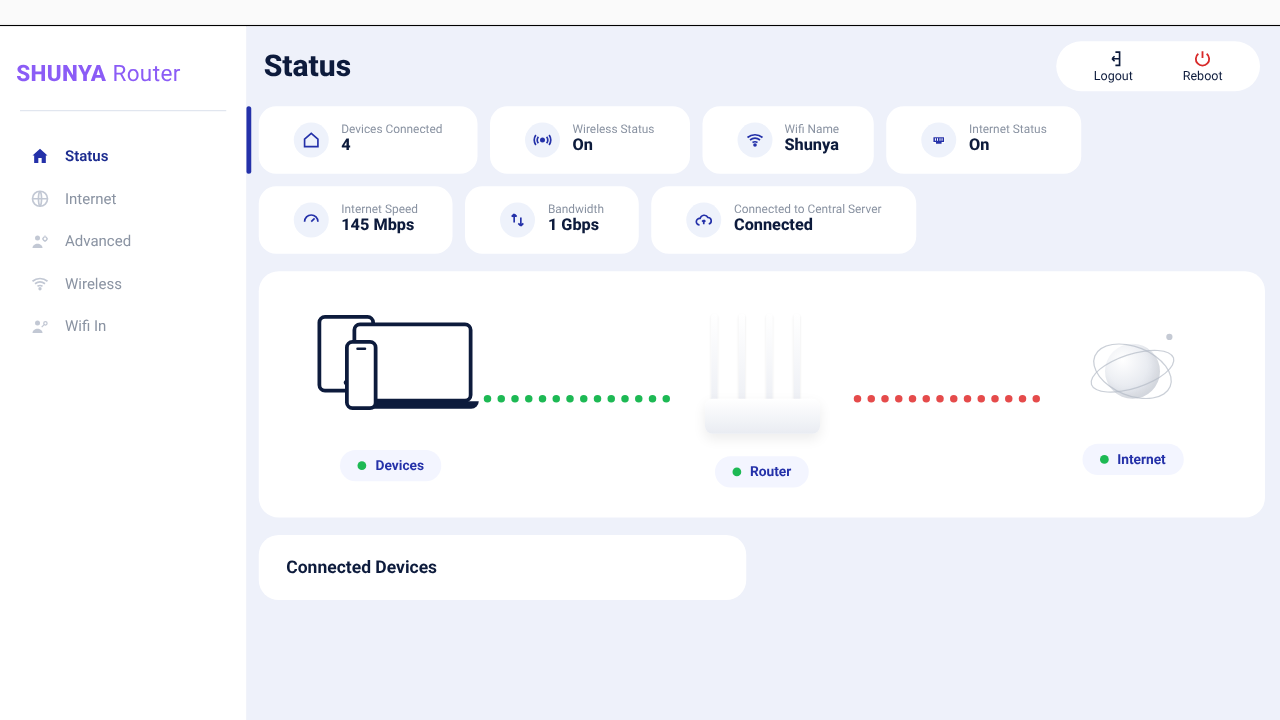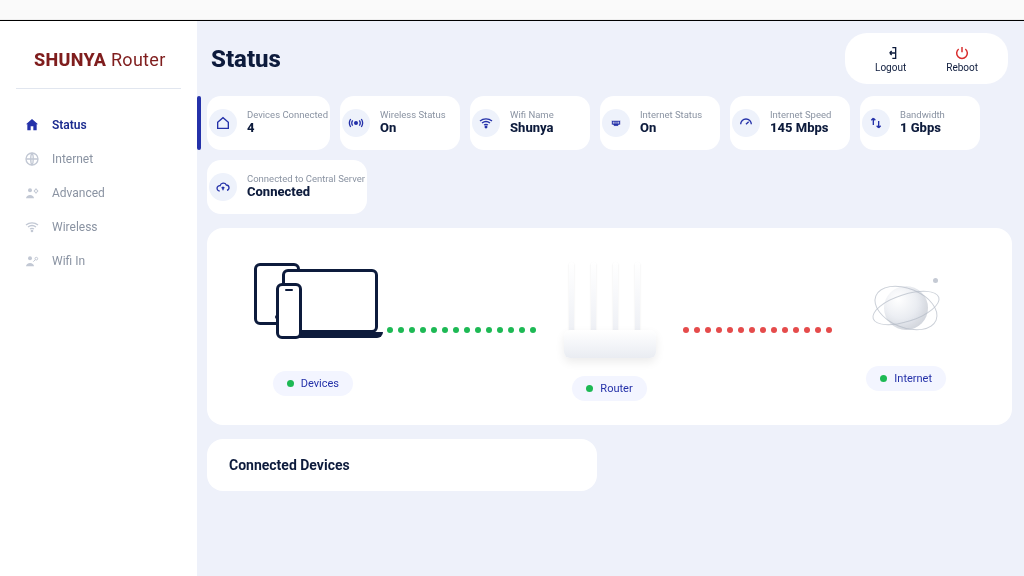--- a/index.html
+++ b/index.html
@@ -1,50 +1,50 @@
 <!DOCTYPE html>
 <html><head>
 <meta charset="utf-8">
 <style>
   * { box-sizing: border-box; margin: 0; padding: 0; }
   html, body { width: 1024px; height: 576px; font-family: -apple-system, BlinkMacSystemFont, "Segoe UI", Roboto, Arial, sans-serif; background: #f6f6f6; }
   .topbar { height: 20px; background: #fafafa; border-bottom: 1px solid #eee; }
   .divider-line { height: 1px; background: #000; }
   .app { display: flex; height: 555px; }
   .sidebar { width: 197px; background: #fff; display: flex; flex-direction: column; }
-  .brand { padding: 28px 16px 18px 34px; font-size: 18px; letter-spacing: .3px; color: #7f1d1d; }
+  .brand { padding: 28px 16px 18px 13px; font-size: 18px; letter-spacing: .3px; color: #8b5cf6; }
   .brand .bold { font-weight: 800; }
   .brand .light { font-weight: 400; }
   .brand-underline { height: 1px; margin: 0 16px 16px 16px; background: #e1e6ef; }
   .nav { display: flex; flex-direction: column; gap: 2px; padding: 4px 0; }
   .nav-item { display: flex; align-items: center; gap: 12px; padding: 8px 24px; font-size: 12px; color: #8a93a2; cursor: pointer; }
   .nav-item.active { color: #1b2b8f; font-weight: 600; }
   .nav-item .ic { width: 16px; height: 16px; display: inline-flex; align-items: center; justify-content: center; }
   .nav-item .ic svg { width: 16px; height: 16px; }
   .main { flex: 1; background: #eef1fa; padding: 12px 12px 0 10px; position: relative; overflow: hidden; }
   .header-row { display: flex; align-items: center; justify-content: space-between; margin-bottom: 12px; padding: 0 4px; }
   .page-title { font-size: 24px; font-weight: 800; color: #0d1b3c; }
-  .header-actions { background: #fff; border-radius: 22px; height: 51px; display: flex; align-items: center; gap: 40px; padding: 0 30px; }
+  .header-actions { background: #fff; border-radius: 22px; height: 40px; display: flex; align-items: center; gap: 40px; padding: 0 30px; }
   .hact { display: flex; flex-direction: column; align-items: center; gap: 1px; font-size: 10px; color: #0d1b3c; cursor: pointer; }
   .hact svg { width: 16px; height: 16px; }
   .hact.reboot svg { stroke: #d82b2b; }
   .cards-wrap { position: relative; }
   .active-bar { position: absolute; left: -10px; top: 0; width: 4px; height: 54px; background: #2431a9; border-radius: 2px; }
   .cards { display: flex; flex-wrap: wrap; gap: 10px; }
-  .card { background: #fff; border-radius: 14px; display: flex; align-items: center; gap: 10px; padding: 10px 2px; min-width: 120px; height: 54px; }
+  .card { background: #fff; border-radius: 14px; display: flex; align-items: center; gap: 10px; padding: 10px 28px; min-width: 120px; height: 54px; }
   .card .cicon { width: 28px; height: 28px; border-radius: 50%; background: #eef2fb; display: inline-flex; align-items: center; justify-content: center; flex-shrink: 0; }
   .card .cicon svg { width: 16px; height: 16px; }
   .card .ctext { display: flex; flex-direction: column; line-height: 1.15; }
   .card .clabel { font-size: 9.5px; color: #8a93a2; }
   .card .cvalue { font-size: 13px; font-weight: 800; color: #0d1b3c; margin-top: 1px; }
   .card.wide { min-width: 150px; }
   .topo { background: #fff; border-radius: 16px; margin-top: 14px; padding: 30px 40px 24px 40px; }
   .topo-row { display: flex; align-items: center; justify-content: space-between; gap: 8px; }
   .topo-fig { display: flex; flex-direction: column; align-items: center; gap: 18px; width: 160px; }
-  .pill { background: #f3f5ff; border-radius: 14px; padding: 6px 14px; display: inline-flex; align-items: center; gap: 7px; font-size: 11px; font-weight: 400; color: #2431a9; }
+  .pill { background: #f3f5ff; border-radius: 14px; padding: 6px 14px; display: inline-flex; align-items: center; gap: 7px; font-size: 11px; font-weight: 700; color: #2431a9; }
   .dot-status { width: 7px; height: 7px; border-radius: 50%; background: #1db954; display: inline-block; }
   .dots { flex: 1; display: flex; align-items: center; justify-content: center; gap: 5px; }
   .dots span { width: 6px; height: 6px; border-radius: 50%; display: inline-block; }
   .dots.green span { background: #1db954; }
   .dots.red span   { background: #e54b4b; }
   .fig-devices { width: 130px; height: 90px; position: relative; }
   .fig-devices .laptop { position: absolute; right: 0; top: 6px; width: 96px; height: 64px; border: 3px solid #0d1b3c; border-radius: 6px; background: #fff; }
   .fig-devices .laptop::after { content: ""; position: absolute; left: -8px; right: -8px; bottom: -8px; height: 6px; background: #0d1b3c; border-radius: 0 0 6px 6px; }
   .fig-devices .tablet { position: absolute; left: 6px; top: 0; width: 46px; height: 62px; border: 3px solid #0d1b3c; border-radius: 6px; background: #fff; }
   .fig-devices .tablet::after { content: ""; position: absolute; left: 50%; bottom: 3px; width: 4px; height: 4px; margin-left: -2px; background: #0d1b3c; border-radius: 50%; }

